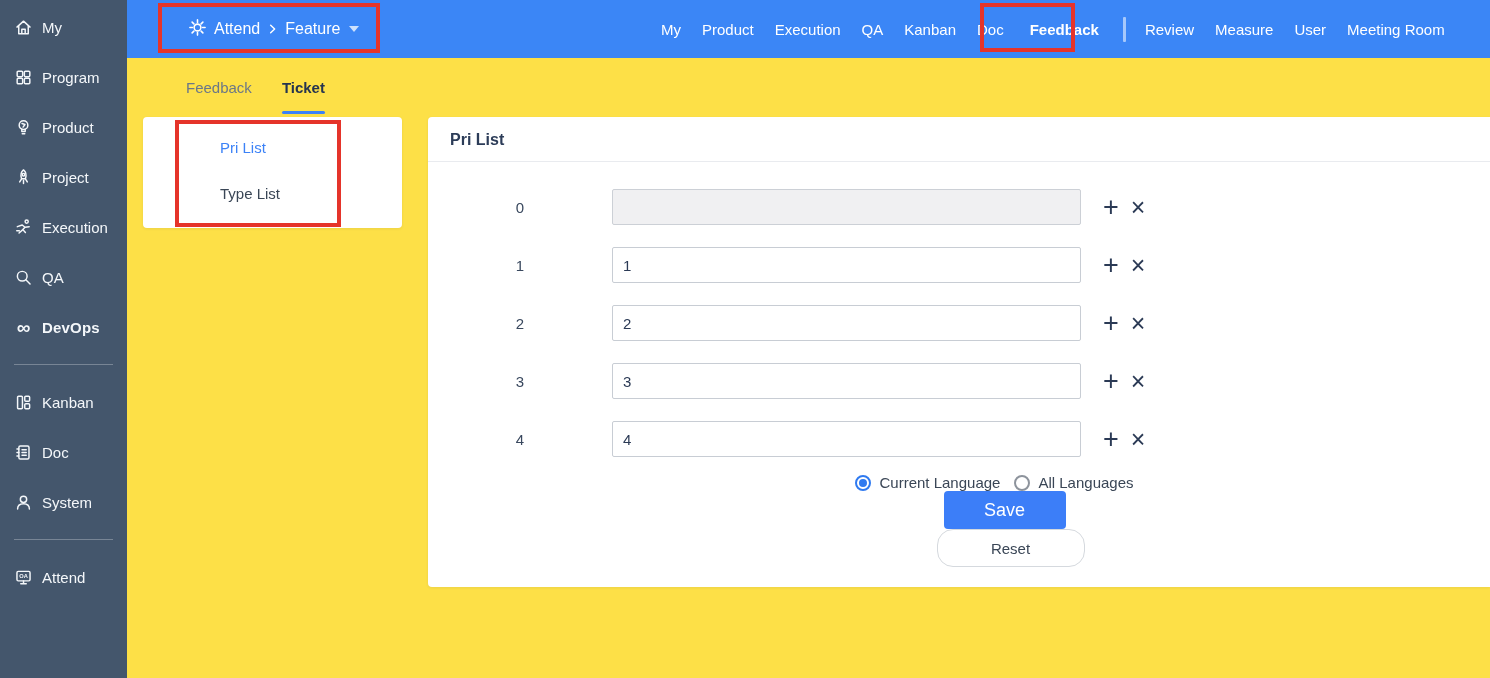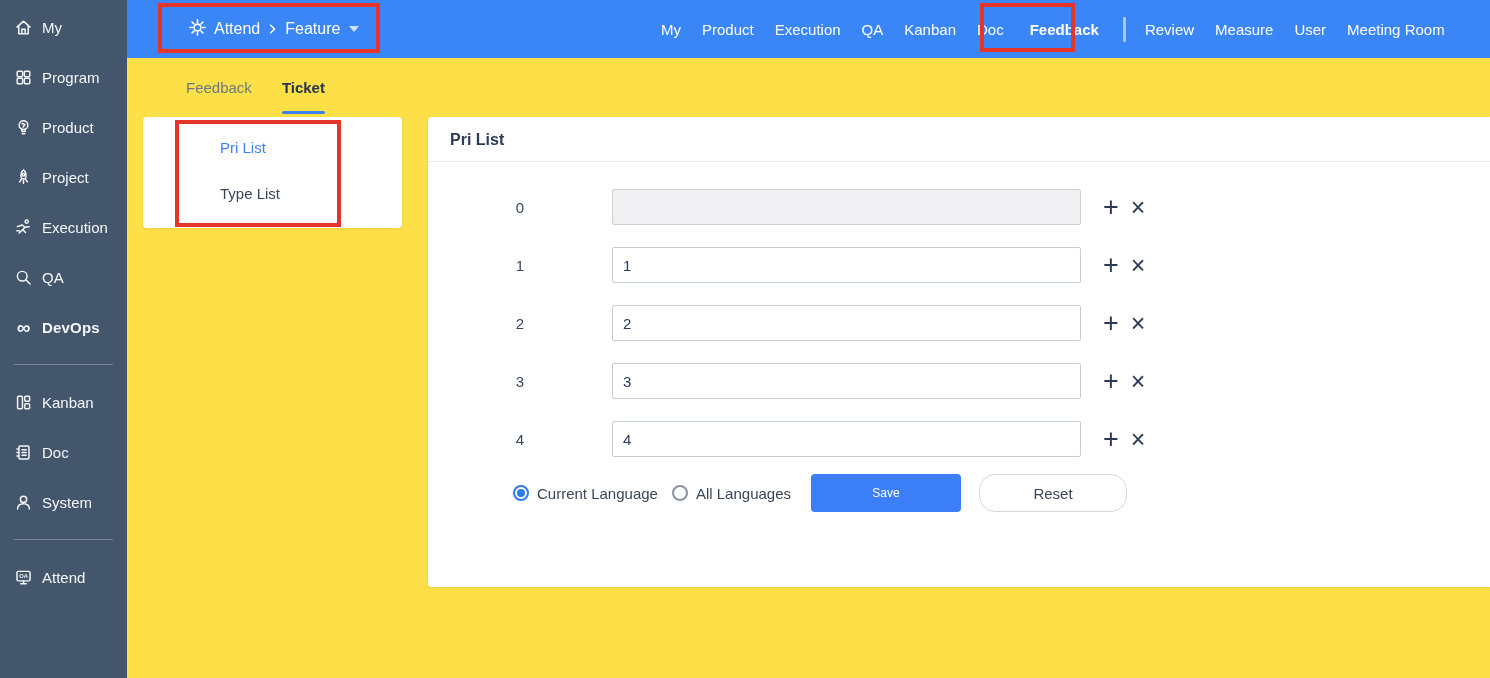--- a/index.html
+++ b/index.html
@@ -47,26 +47,26 @@
   .kcol { width:184px; text-align:center; }
   .vcol { width:469px; text-align:center; }
   .vrow { height:58px; display:flex; align-items:center; }
   .vrow .kcell { width:184px; text-align:center; font-size:15px; color:#39485e; }
   .vrow input { width:469px; height:36px; border:1px solid #c8cdd4; border-radius:2px; padding:0 10px; font-size:15px; color:#2b3a55; font-family:inherit; background:#fff; outline:none; }
   .vrow input:disabled { background:#f0f0f2; border-color:#ccd0d6; }
   .row-icons { display:flex; align-items:center; gap:12px; margin-left:22px; color:#2b3a55; }
   .op-plus { font-size:27px; font-weight:400; line-height:1; cursor:pointer; }
   .op-times { font-size:25px; font-weight:400; line-height:1; cursor:pointer; }
 
-  .card-footer { display:flex; align-items:center; margin-top:6px; padding-left:85px; }
+  .card-footer { display:flex; align-items:center; margin-top:6px; padding-left:85px;flex-direction:column; }
   .radio { width:16px; height:16px; border-radius:50%; border:2px solid #8d939c; background:#fff; margin-right:8px; cursor:pointer; flex:0 0 16px; position:relative; }
   .radio.checked { border-color:#2f7af0; }
   .radio.checked::after { content:""; position:absolute; left:2px; top:2px; width:8px; height:8px; border-radius:50%; background:#2f7af0; }
   .radio-label { font-size:15px; color:#3a4656; margin-right:14px; cursor:pointer; }
-  .btn-save { margin-left:6px; width:150px; height:38px; background:#3c7ef8; border:none; border-radius:4px; color:#fff; font-size:12px; font-family:inherit; cursor:pointer; }
+  .btn-save { margin-left:6px; width:122px; height:38px; background:#3c7ef8; border:none; border-radius:4px; color:#fff; font-size:18px; font-family:inherit; cursor:pointer; }
   .btn-reset { margin-left:18px; width:148px; height:38px; background:#fff; border:1px solid #d5d9de; border-radius:16px; color:#3a4656; font-size:15px; font-family:inherit; cursor:pointer; }
 
   
   .anno { position:absolute; border:4px solid #e5342a; z-index:50; pointer-events:none; }
   .anno-breadcrumb { left:158px; top:3px; width:222px; height:50px; }
   .anno-submenu { left:175px; top:120px; width:166px; height:107px; }
   .anno-feedback { left:980px; top:3px; width:95px; height:49px; }
 </style>
 </head>
 <body>

